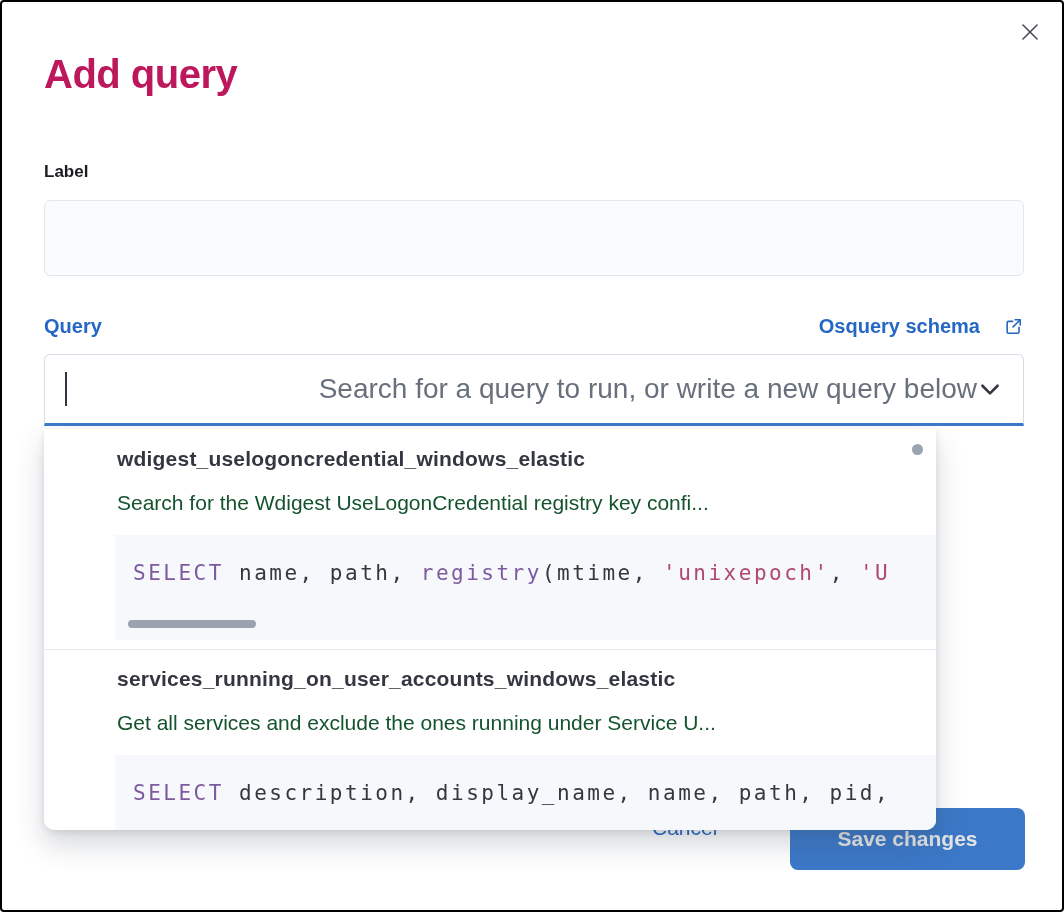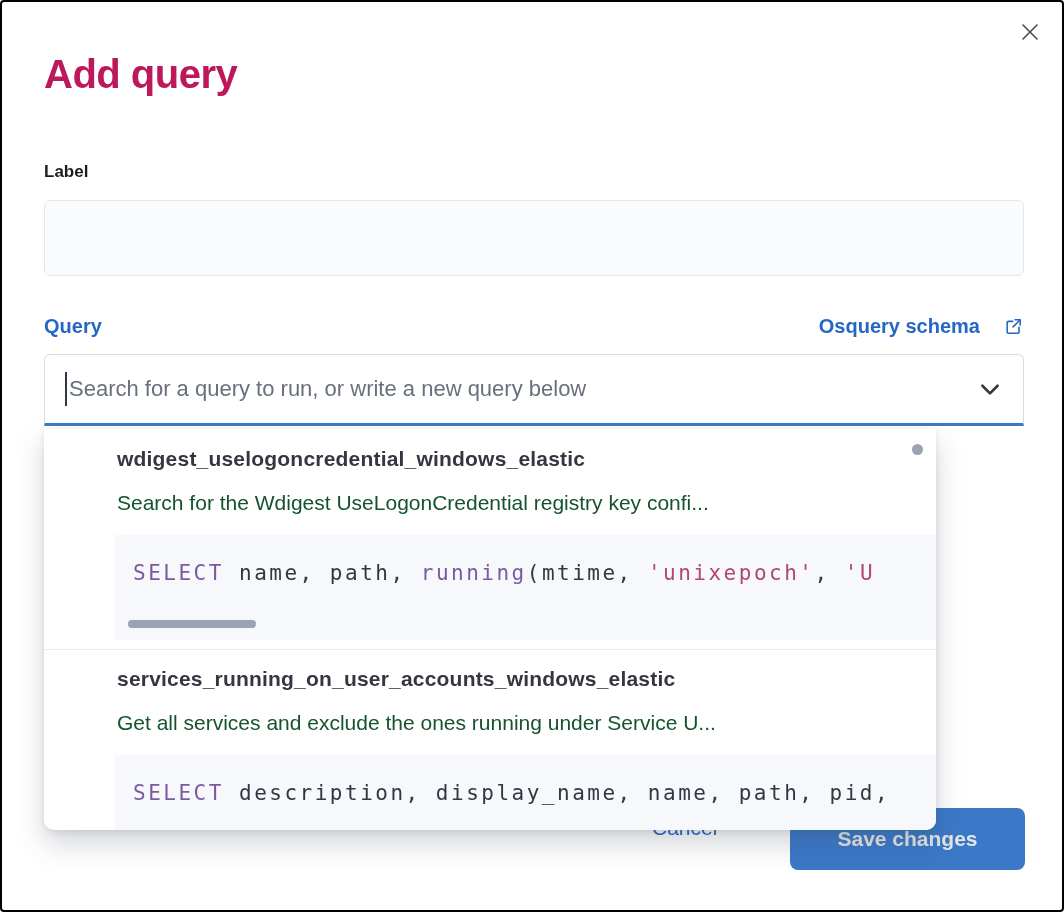--- a/index.html
+++ b/index.html
@@ -31,21 +31,21 @@
   .query-label { position:absolute; left:42px; top:313px; font-size:20px; font-weight:700; color:#2567c4; }
   .schema-link { position:absolute; right:39px; top:313px; font-size:20px; font-weight:700; color:#2567c4;
                  display:flex; align-items:center; gap:24px; cursor:pointer; text-decoration:none; }
   .schema-link svg { width:19px; height:19px; stroke:#2567c4; }
 
   
   .combobox { position:absolute; left:42px; top:352px; width:980px; height:72px; background:#ffffff;
               border:1px solid #d3dce8; border-radius:6px 6px 0 0; border-bottom:3px solid #3b78c7;
               display:flex; align-items:center; padding:0 20px; z-index:6; }
   .text-cursor { width:2px; height:34px; background:#343741; margin-right:2px; }
-  .combo-placeholder { font-size:22px; color:#69707d; flex:1; white-space:nowrap; overflow:hidden; }
+  .combo-placeholder { font-size:28px; color:#69707d; flex:1; white-space:nowrap; overflow:hidden;text-align:right; }
   .combo-chevron { width:26px; height:26px; flex:none; cursor:pointer; }
   .combo-chevron svg { width:26px; height:26px; stroke:#343741; }
 
   
   .footer { position:absolute; left:0; right:0; top:800px; height:80px; z-index:1; }
   .cancel-btn { position:absolute; left:650px; top:14px; font-size:21px; font-weight:500;
                 color:#2567c4; background:none; border:none; cursor:pointer;
                 font-family:"Liberation Sans", sans-serif; }
   .save-btn { position:absolute; left:788px; top:6px; width:235px; height:62px;
               background:#3b78c7; border:none; border-radius:8px; color:#e5e5e5;
@@ -125,21 +125,21 @@
 </div>
 
 <div class="dropdown-panel">
   <div class="v-scroll-dot"></div>
 
   <div class="option" id="opt1">
     <div class="option-title">wdigest_uselogoncredential_windows_elastic</div>
     <div class="option-desc">Search for the Wdigest UseLogonCredential registry key confi...</div>
     <div class="code-block">
       <div class="code-line">
-        <span class="tok-kw">SELECT</span><span class="tok-plain"> name, path, </span><span class="tok-kw">running</span><span class="tok-plain">(mtime, </span><span class="tok-str">'unixepoch'</span><span class="tok-plain">, </span><span class="tok-str">'U</span>
+        <span class="tok-kw">SELECT</span><span class="tok-plain"> name, path, </span><span class="tok-kw">registry</span><span class="tok-plain">(mtime, </span><span class="tok-str">'unixepoch'</span><span class="tok-plain">, </span><span class="tok-str">'U</span>
       </div>
       <div class="h-scroll-thumb"></div>
     </div>
   </div>
 
   <div class="divider"></div>
 
   <div class="option" id="opt2">
     <div class="option-title">services_running_on_user_accounts_windows_elastic</div>
     <div class="option-desc">Get all services and exclude the ones running under Service U...</div>

